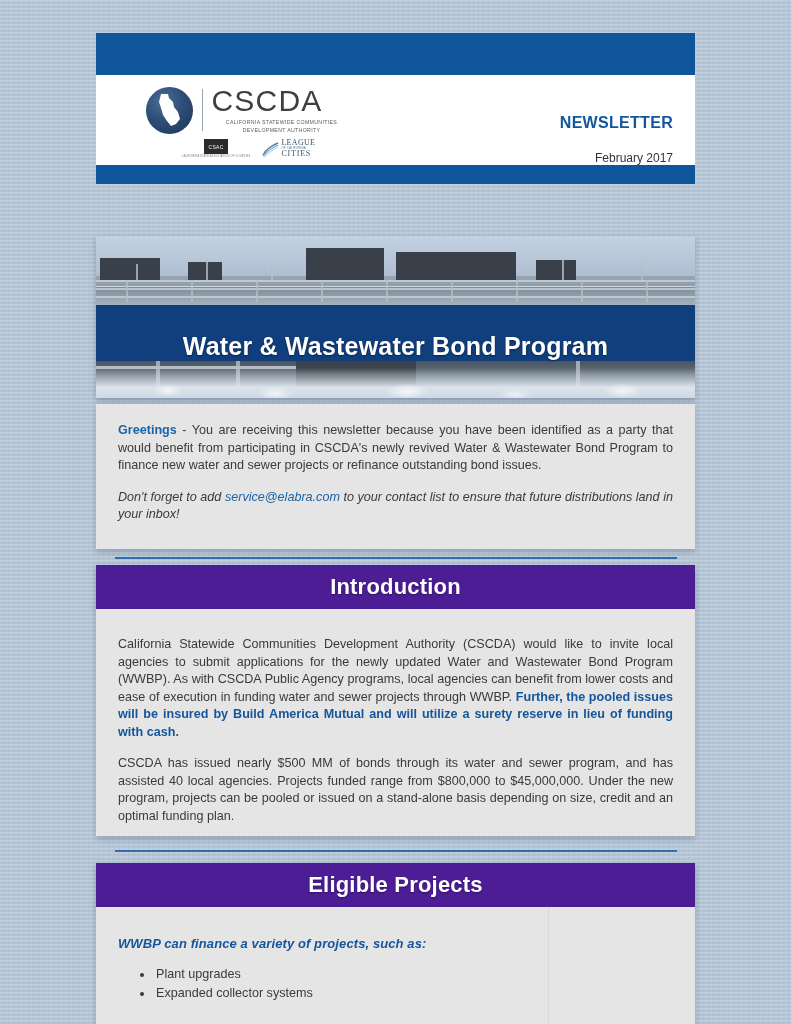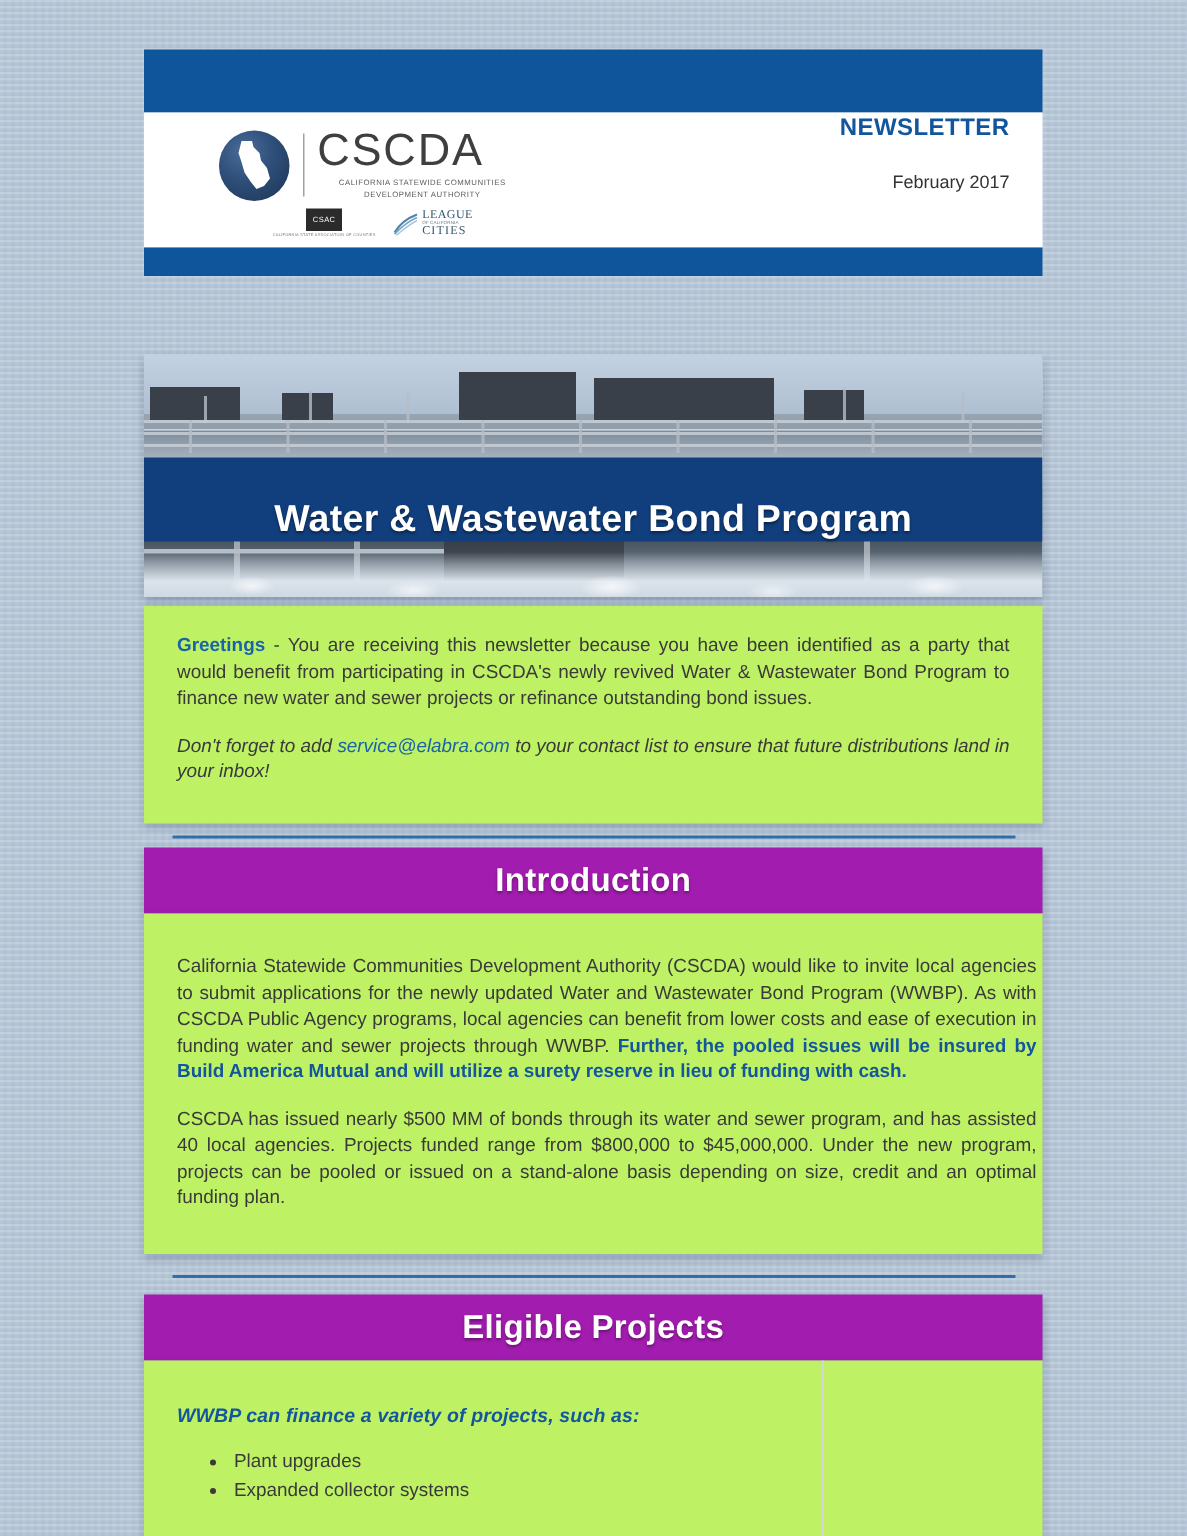--- a/index.html
+++ b/index.html
@@ -36,26 +36,26 @@
   }
 
   
   .block {
     position: absolute;
     left: 96px;
     width: 599px;
   }
 
   .white-panel {
-    background: #bef264;
+    background: #e5e5e5;
     box-shadow: 0 3px 6px rgba(40,60,90,0.28);
   }
 
   .bluebar {
-    background: #a21caf;
+    background: #4c1d95;
     box-shadow: 0 3px 6px rgba(30,50,80,0.35);
   }
 
   
   #masthead {
     top: 33px;
     height: 160px;
   }
   .masthead-top {
     height: 42px;
@@ -136,21 +136,21 @@
   .league-text { display: flex; flex-direction: column; line-height: 1; }
   .league-1 { font-size: 8px; color: #35576f; letter-spacing: .3px; font-family:"Liberation Serif", serif;}
   .league-2 { font-size: 3px; color: #5d7b8f; letter-spacing: .1px; }
   .league-3 { font-size: 8px; color: #35576f; letter-spacing: .8px; font-family:"Liberation Serif", serif;}
 
   .masthead-right {
     flex: 1;
     display: flex;
     flex-direction: column;
     align-items: flex-end;
-    justify-content: flex-start;
+    justify-content: flex-end;
     padding-right: 22px;
     padding-top: 2px;
     box-sizing: border-box;
   }
   .newsletter-word {
     color: #11559e;
     font-size: 16px;
     font-weight: bold;
     letter-spacing: 0.3px;
   }
@@ -269,21 +269,21 @@
     font-size: 22px;
     font-weight: bold;
     letter-spacing: .2px;
     text-shadow: 0 1px 2px rgba(0,0,0,.35);
   }
 
   #intro-head { top: 565px; }
   #intro-body {
     top: 609px;
     height: 227px;
-    padding: 27px 4px 0 22px;
+    padding: 27px 22px 0 22px;
     box-sizing: border-box;
   }
 
   #elig-head { top: 863px; }
   #elig-body {
     top: 907px;
     height: 117px;
     padding: 0;
     box-sizing: border-box;
     display: flex;

